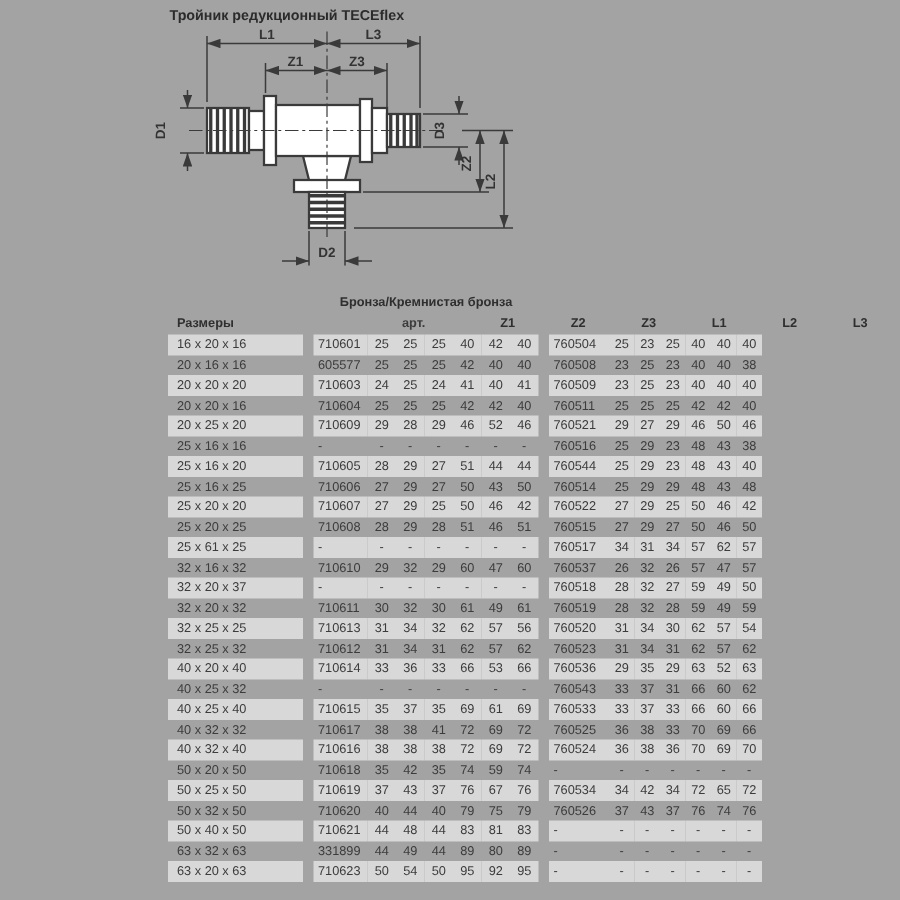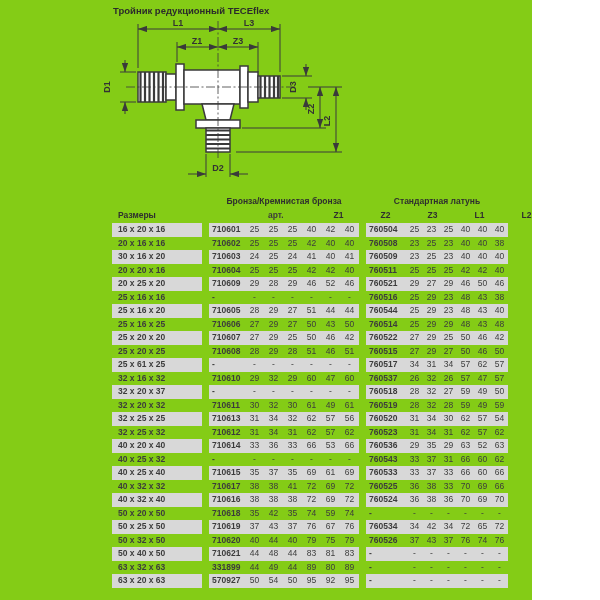--- a/index.html
+++ b/index.html
@@ -1,30 +1,30 @@
 <!DOCTYPE html>
 <html><head>
 <meta charset="utf-8">
 <style>
   html,body{margin:0;padding:0;background:#fff;}
-  .page{position:relative;width:532px;height:600px;background:#84cc16;overflow:hidden;
+  .page{position:relative;width:600px;height:600px;background:#a3a3a3;overflow:hidden;
         font-family:"Liberation Sans",sans-serif;color:#3c3c3c;}
   .title{position:absolute;left:113px;top:5px;font-size:9.5px;font-weight:bold;color:#2b2b2b;}
   .diagram{position:absolute;left:100px;top:18px;}
   .tbl{position:absolute;left:112px;top:195px;}
   .grid{display:grid;grid-template-columns:90px 7px 36px repeat(6,19px) 7px 40px repeat(6,17px);column-gap:0;}
   .ghead{height:13px;}
   .gcell{font-size:8.5px;font-weight:bold;text-align:center;line-height:12px;white-space:nowrap;color:#2f2f2f;}
   #chead{grid-auto-rows:15px;gap:28px;}
   #tbody{grid-auto-rows:13.5px;}
   .c{font-size:8.5px;line-height:13.5px;white-space:nowrap;overflow:visible;color:#3c3c3c;}
   #chead .c{line-height:14px;font-weight:bold;color:#2f2f2f;}
   #chead .art{font-weight:bold;color:#3c3c3c;}
-  .size{padding-left:6px;font-weight:bold;}
-  .art{padding-left:3px;font-weight:bold;}
+  .size{padding-left:6px;}
+  .art{padding-left:3px;}
   .num{text-align:center;}
   .sh{background:#d8d8d8;}
   svg text{font-family:"Liberation Sans",sans-serif;font-size:9px;font-weight:bold;fill:#333;}
 </style>
 </head>
 <body>
 
 <div class="page">
 
   <div class="title">Тройник редукционный TECEflex</div>
@@ -97,21 +97,20 @@
       <text x="196" y="69" transform="rotate(-90 196 69)">D3</text>
       <text x="214" y="91" transform="rotate(-90 214 91)">Z2</text>
       <text x="230" y="103" transform="rotate(-90 230 103)">L2</text>
       <text x="118" y="153">D2</text>
     </g>
   </svg>
 
   <div class="tbl">
     <div class="grid ghead">
       <div class="gcell" style="grid-column:3/10">Бронза/Кремнистая бронза</div>
-      <div class="gcell" style="grid-column:11/18">Стандартная латунь</div>
     </div>
     <div class="grid" id="chead">
         <div class="c size">Размеры</div>
         <div class="c"></div>
         <div class="c art">арт.</div>
         <div class="c num">Z1</div>
         <div class="c num">Z2</div>
         <div class="c num">Z3</div>
         <div class="c num">L1</div>
         <div class="c num">L2</div>
@@ -138,36 +137,36 @@
         <div class="c"></div>
         <div class="c art sh">760504</div>
         <div class="c num sh">25</div>
         <div class="c num sh">23</div>
         <div class="c num sh">25</div>
         <div class="c num sh">40</div>
         <div class="c num sh">40</div>
         <div class="c num sh">40</div>
         <div class="c size">20 x 16 x 16</div>
         <div class="c"></div>
-        <div class="c art">710602</div>
+        <div class="c art">605577</div>
         <div class="c num">25</div>
         <div class="c num">25</div>
         <div class="c num">25</div>
         <div class="c num">42</div>
         <div class="c num">40</div>
         <div class="c num">40</div>
         <div class="c"></div>
         <div class="c art">760508</div>
         <div class="c num">23</div>
         <div class="c num">25</div>
         <div class="c num">23</div>
         <div class="c num">40</div>
         <div class="c num">40</div>
         <div class="c num">38</div>
-        <div class="c size sh">30 x 16 x 20</div>
+        <div class="c size sh">20 x 20 x 20</div>
         <div class="c"></div>
         <div class="c art sh">710603</div>
         <div class="c num sh">24</div>
         <div class="c num sh">25</div>
         <div class="c num sh">24</div>
         <div class="c num sh">41</div>
         <div class="c num sh">40</div>
         <div class="c num sh">41</div>
         <div class="c"></div>
         <div class="c art sh">760509</div>
@@ -563,21 +562,21 @@
         <div class="c"></div>
         <div class="c art">-</div>
         <div class="c num">-</div>
         <div class="c num">-</div>
         <div class="c num">-</div>
         <div class="c num">-</div>
         <div class="c num">-</div>
         <div class="c num">-</div>
         <div class="c size sh">63 x 20 x 63</div>
         <div class="c"></div>
-        <div class="c art sh">570927</div>
+        <div class="c art sh">710623</div>
         <div class="c num sh">50</div>
         <div class="c num sh">54</div>
         <div class="c num sh">50</div>
         <div class="c num sh">95</div>
         <div class="c num sh">92</div>
         <div class="c num sh">95</div>
         <div class="c"></div>
         <div class="c art sh">-</div>
         <div class="c num sh">-</div>
         <div class="c num sh">-</div>

